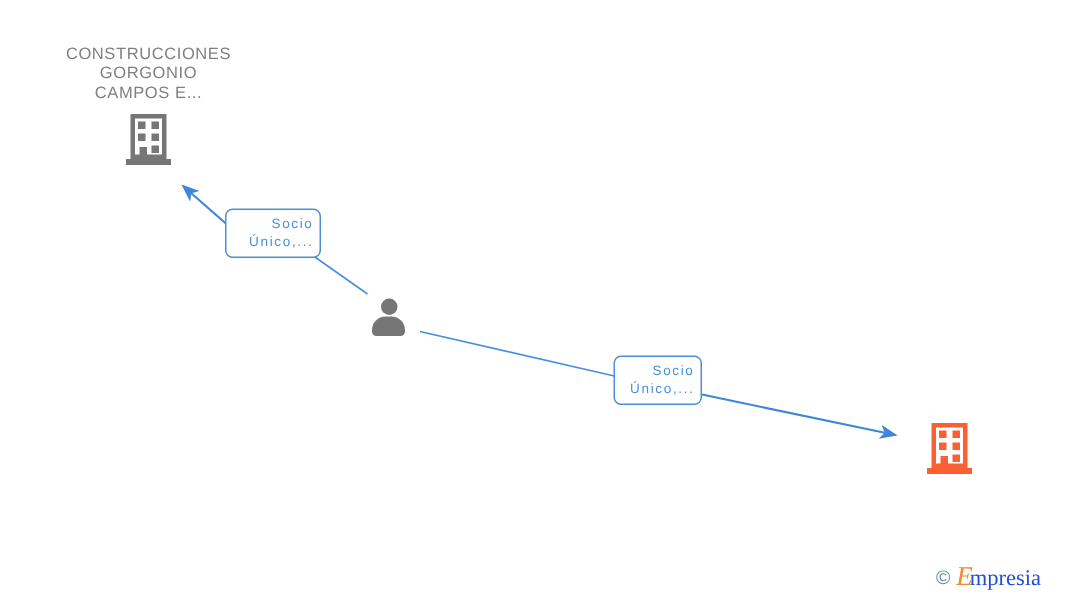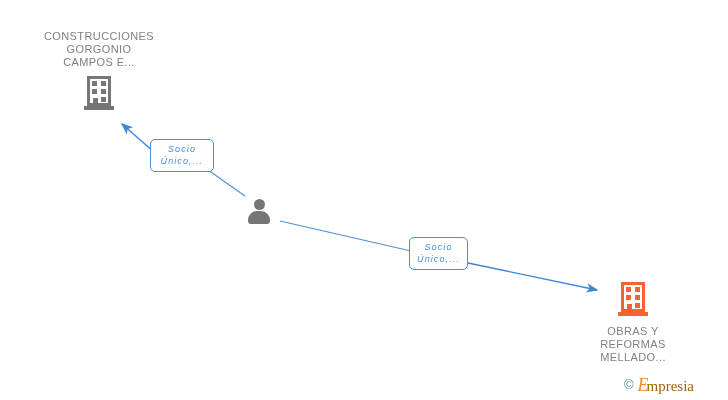--- a/index.html
+++ b/index.html
@@ -117,25 +117,24 @@
   .rel-label {
     position: absolute;
     box-sizing: border-box;
     border: 1px solid #4a90d9;
     border-radius: 5px;
     background: #ffffff;
     color: #4a90d9;
     font-size: 9px;
     line-height: 12px;
     letter-spacing: 1.1px;
-    text-align: center;
+    text-align: right;
     padding: 3px 4px 4px 4px;
     white-space: pre-line;
     user-select: none;
-    font-style: italic;
   }
 
   
   #watermark {
     position: absolute;
     right: 8px;
     bottom: 6px;
     display: flex;
     align-items: center;
     gap: 4px;
@@ -151,21 +150,21 @@
     font-style: italic;
     font-size: 18px;
     color: #f08a2e;
     line-height: 1;
     position: relative;
     top: 1px;
   }
   #watermark .brand-rest {
     font-family: "Liberation Serif", serif;
     font-size: 15px;
-    color: #a16207;
+    color: #1d4ed8;
     line-height: 1;
     position: relative;
     top: 1px;
     left: -2px;
   }
 </style>
 </head>
 <body>
 
 <div id="canvas">
@@ -219,23 +218,20 @@
     <div class="bldg bldg-orange">
       <div class="body"></div>
       <div class="win" style="left:8px;  top:5px;"></div>
       <div class="win" style="left:17px; top:5px;"></div>
       <div class="win" style="left:8px;  top:13px;"></div>
       <div class="win" style="left:17px; top:13px;"></div>
       <div class="win" style="left:17px; top:21px;"></div>
       <div class="door"></div>
       <div class="base"></div>
     </div>
-    <span class="caption" style="margin-top:9px;">OBRAS Y
-REFORMAS
-MELLADO...</span>
   </div>
 
   <div id="watermark">
     <span class="copy">©</span>
     <span>
       <span class="brand-e">E</span><span class="brand-rest">mpresia</span>
     </span>
   </div>
 
 </div>

